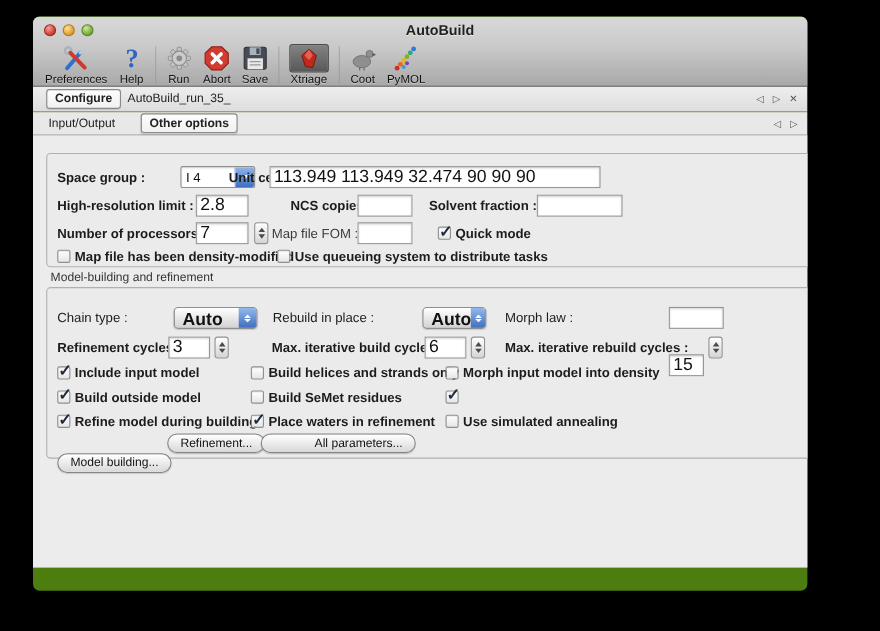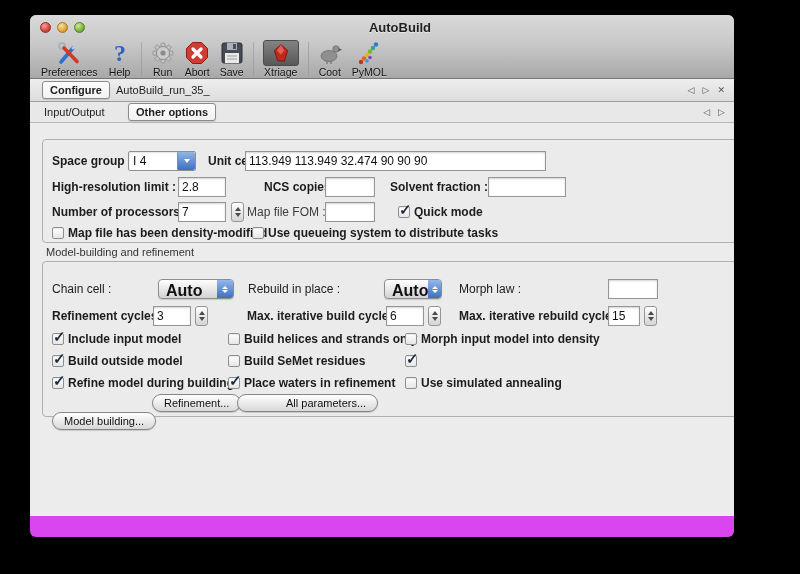--- a/index.html
+++ b/index.html
@@ -1,17 +1,17 @@
 <!DOCTYPE html>
 <html><head>
 <meta charset="utf-8">
 <style>
   html,body{margin:0;padding:0;background:#000;width:800px;height:574px;overflow:hidden;
     font-family:"Liberation Sans",sans-serif;-webkit-font-smoothing:antialiased;}
-  .win{position:absolute;left:30px;top:15px;width:704px;height:522px;background:#d946ef;
+  .win{position:absolute;left:30px;top:15px;width:704px;height:522px;background:#4d7c0f;
     border-radius:6px;overflow:hidden;box-shadow:0 8px 24px rgba(0,0,0,.8);}
   
   .chrome{position:absolute;left:0;top:0;width:740px;height:64px;
     background:linear-gradient(180deg,#d9d9d9 0%,#c9c9c9 45%,#a8a8a8 100%);
     border-bottom:1px solid #767676;box-sizing:border-box;}
   .titlebar{position:absolute;left:0;top:0;width:100%;height:25px;}
   .lights{position:absolute;left:10px;top:7px;display:flex;gap:6px;}
   .light{width:11px;height:11px;border-radius:50%;box-sizing:border-box;}
   .light.r{background:radial-gradient(circle at 35% 30%,#f5a09a,#d3493e 60%,#a92c22);border:1px solid #97291f;}
   .light.y{background:radial-gradient(circle at 35% 30%,#fadf9b,#e3a63a 60%,#b97d1c);border:1px solid #a8791f;}
@@ -42,31 +42,31 @@
   .navbtn.right::before{content:"▷";}
   .navbtn.close::before{content:"✕";}
   
   .content{position:absolute;left:0;top:108px;width:740px;height:393px;background:#ececec;}
   .gbox-label{position:absolute;font-size:11px;color:#333;white-space:nowrap;}
   .gbox{position:absolute;border:1px solid #b0b0b0;border-radius:4px;box-sizing:border-box;background:#ebebeb;}
   .lbl{position:absolute;font-size:12px;color:#1c1c1c;white-space:nowrap;line-height:16px;}
   .lbl.b{font-weight:bold;}
   .lbl.dim{color:#3c3c3c;}
   .tf{position:absolute;height:20px;box-sizing:border-box;border:1px solid #969696;background:#fff;
-    font-family:"Liberation Sans",sans-serif;font-size:12px;padding:0 3px;color:#111;
+    font-family:"Liberation Sans",sans-serif;font-size:16px;padding:0 3px;color:#111;
     box-shadow:inset 0 1px 2px rgba(0,0,0,.18);}
   
   .stepper{position:absolute;width:13px;height:20px;box-sizing:border-box;border:1px solid #949494;border-radius:3px;
     background:linear-gradient(#ffffff,#d4d4d4);display:flex;flex-direction:column;align-items:center;justify-content:center;gap:2px;}
   .stepper i{width:0;height:0;border-left:3px solid transparent;border-right:3px solid transparent;display:block;}
   .stepper .up{border-bottom:4px solid #4a4a4a;}
   .stepper .dn{border-top:4px solid #4a4a4a;}
   
   .combo{position:absolute;height:20px;box-sizing:border-box;border:1px solid #8f8f8f;border-radius:2px;
-    background:#fff;display:flex;box-shadow:inset 0 1px 2px rgba(0,0,0,.12);}
+    background:#fff;display:flex;box-shadow:inset 0 1px 2px rgba(0,0,0,.12);margin-left:36px;}
   .combo-text{flex:1;font-size:12px;padding:2px 0 0 4px;color:#111;}
   .combo-btn{width:17px;background:linear-gradient(#8fb5e8,#3e6fc0);border-left:1px solid #6d8fc4;
     border-radius:1px 2px 2px 1px;display:flex;align-items:center;justify-content:center;}
   .combo-btn i{width:0;height:0;border-left:3.5px solid transparent;border-right:3.5px solid transparent;border-top:4.5px solid #fff;display:block;}
   
   .popup{position:absolute;height:20px;box-sizing:border-box;border:1px solid #8e8e8e;border-radius:4px;
     background:linear-gradient(#ffffff,#d2d2d2);display:flex;box-shadow:0 1px 1px rgba(0,0,0,.15);}
   .popup-text{flex:1;font-size:16px;font-weight:bold;color:#111;padding:2px 0 0 7px;}
   .popup-btn{width:16px;background:linear-gradient(#93b8ea,#3e6fc0);border-radius:0 3px 3px 0;
     display:flex;flex-direction:column;align-items:center;justify-content:center;gap:1px;}
@@ -268,21 +268,21 @@
     <div class="lbl b" style="left:384px;top:81px;">Quick mode</div>
 
     <div class="cb" style="left:22px;top:104px;"></div>
     <div class="lbl b" style="left:38px;top:102px;">Map file has been density-modified</div>
     <div class="cb" style="left:222px;top:104px;"></div>
     <div class="lbl b" style="left:238px;top:102px;">Use queueing system to distribute tasks</div>
 
     <div class="gbox-label" style="left:16px;top:123px;">Model-building and refinement</div>
     <div class="gbox" style="left:12px;top:138px;width:716px;height:156px;"></div>
 
-    <div class="lbl" style="left:22px;top:158px;">Chain cell :</div>
+    <div class="lbl" style="left:22px;top:158px;">Chain type :</div>
     <div class="popup" style="left:128px;top:156px;width:76px;">
       <span class="popup-text">Auto</span>
       <span class="popup-btn">
           <i class="u"></i>
           <i class="d"></i>
         </span>
     </div>
     <div class="lbl" style="left:218px;top:158px;">Rebuild in place :</div>
     <div class="popup" style="left:354px;top:156px;width:58px;">
       <span class="popup-text">Auto</span>
@@ -300,21 +300,21 @@
       <i class="up"></i>
       <i class="dn"></i>
     </div>
     <div class="lbl b" style="left:217px;top:185px;">Max. iterative build cycles :</div>
     <input class="tf" style="left: 356px; top: 183px; width: 38px;" value="6">
     <div class="stepper" style="left:398px;top:183px;">
       <i class="up"></i>
       <i class="dn"></i>
     </div>
     <div class="lbl b" style="left:429px;top:185px;">Max. iterative rebuild cycles :</div>
-    <input class="tf" style="left: 578px; top: 183px; width: 32px;" value="15">
+    <input class="tf" style="left: 578px; top: 199px; width: 32px;" value="15">
     <div class="stepper" style="left:614px;top:183px;">
       <i class="up"></i>
       <i class="dn"></i>
     </div>
 
     <div class="cb checked" style="left:22px;top:210px;"></div>
     <div class="lbl b" style="left:38px;top:208px;">Include input model</div>
     <div class="cb" style="left:198px;top:210px;"></div>
     <div class="lbl b" style="left:214px;top:208px;">Build helices and strands only</div>
     <div class="cb" style="left:375px;top:210px;"></div>

